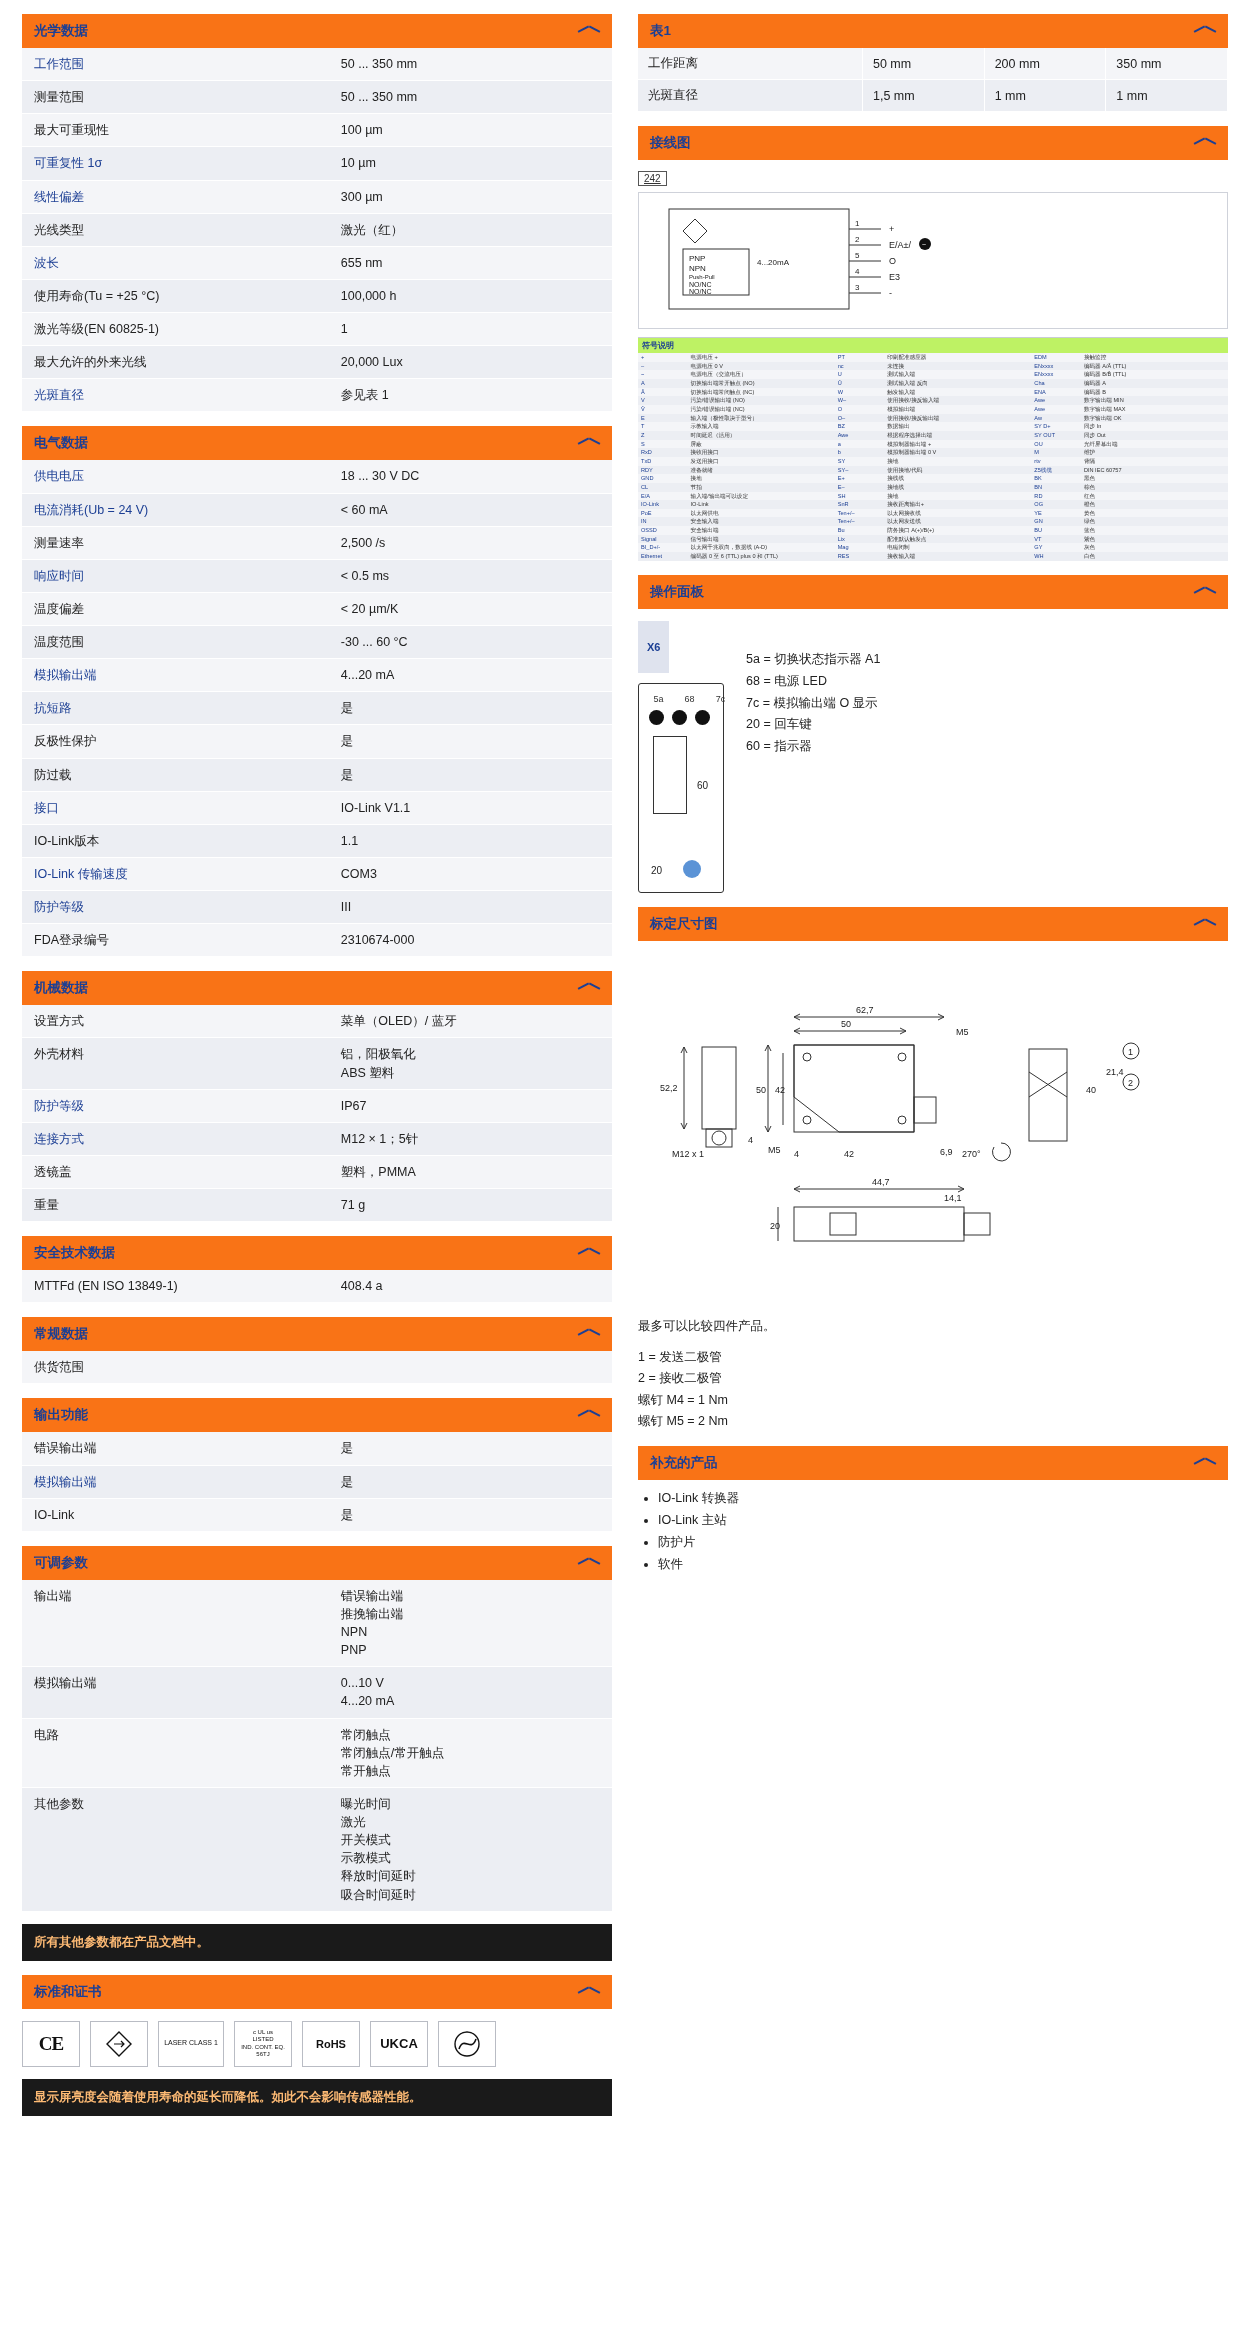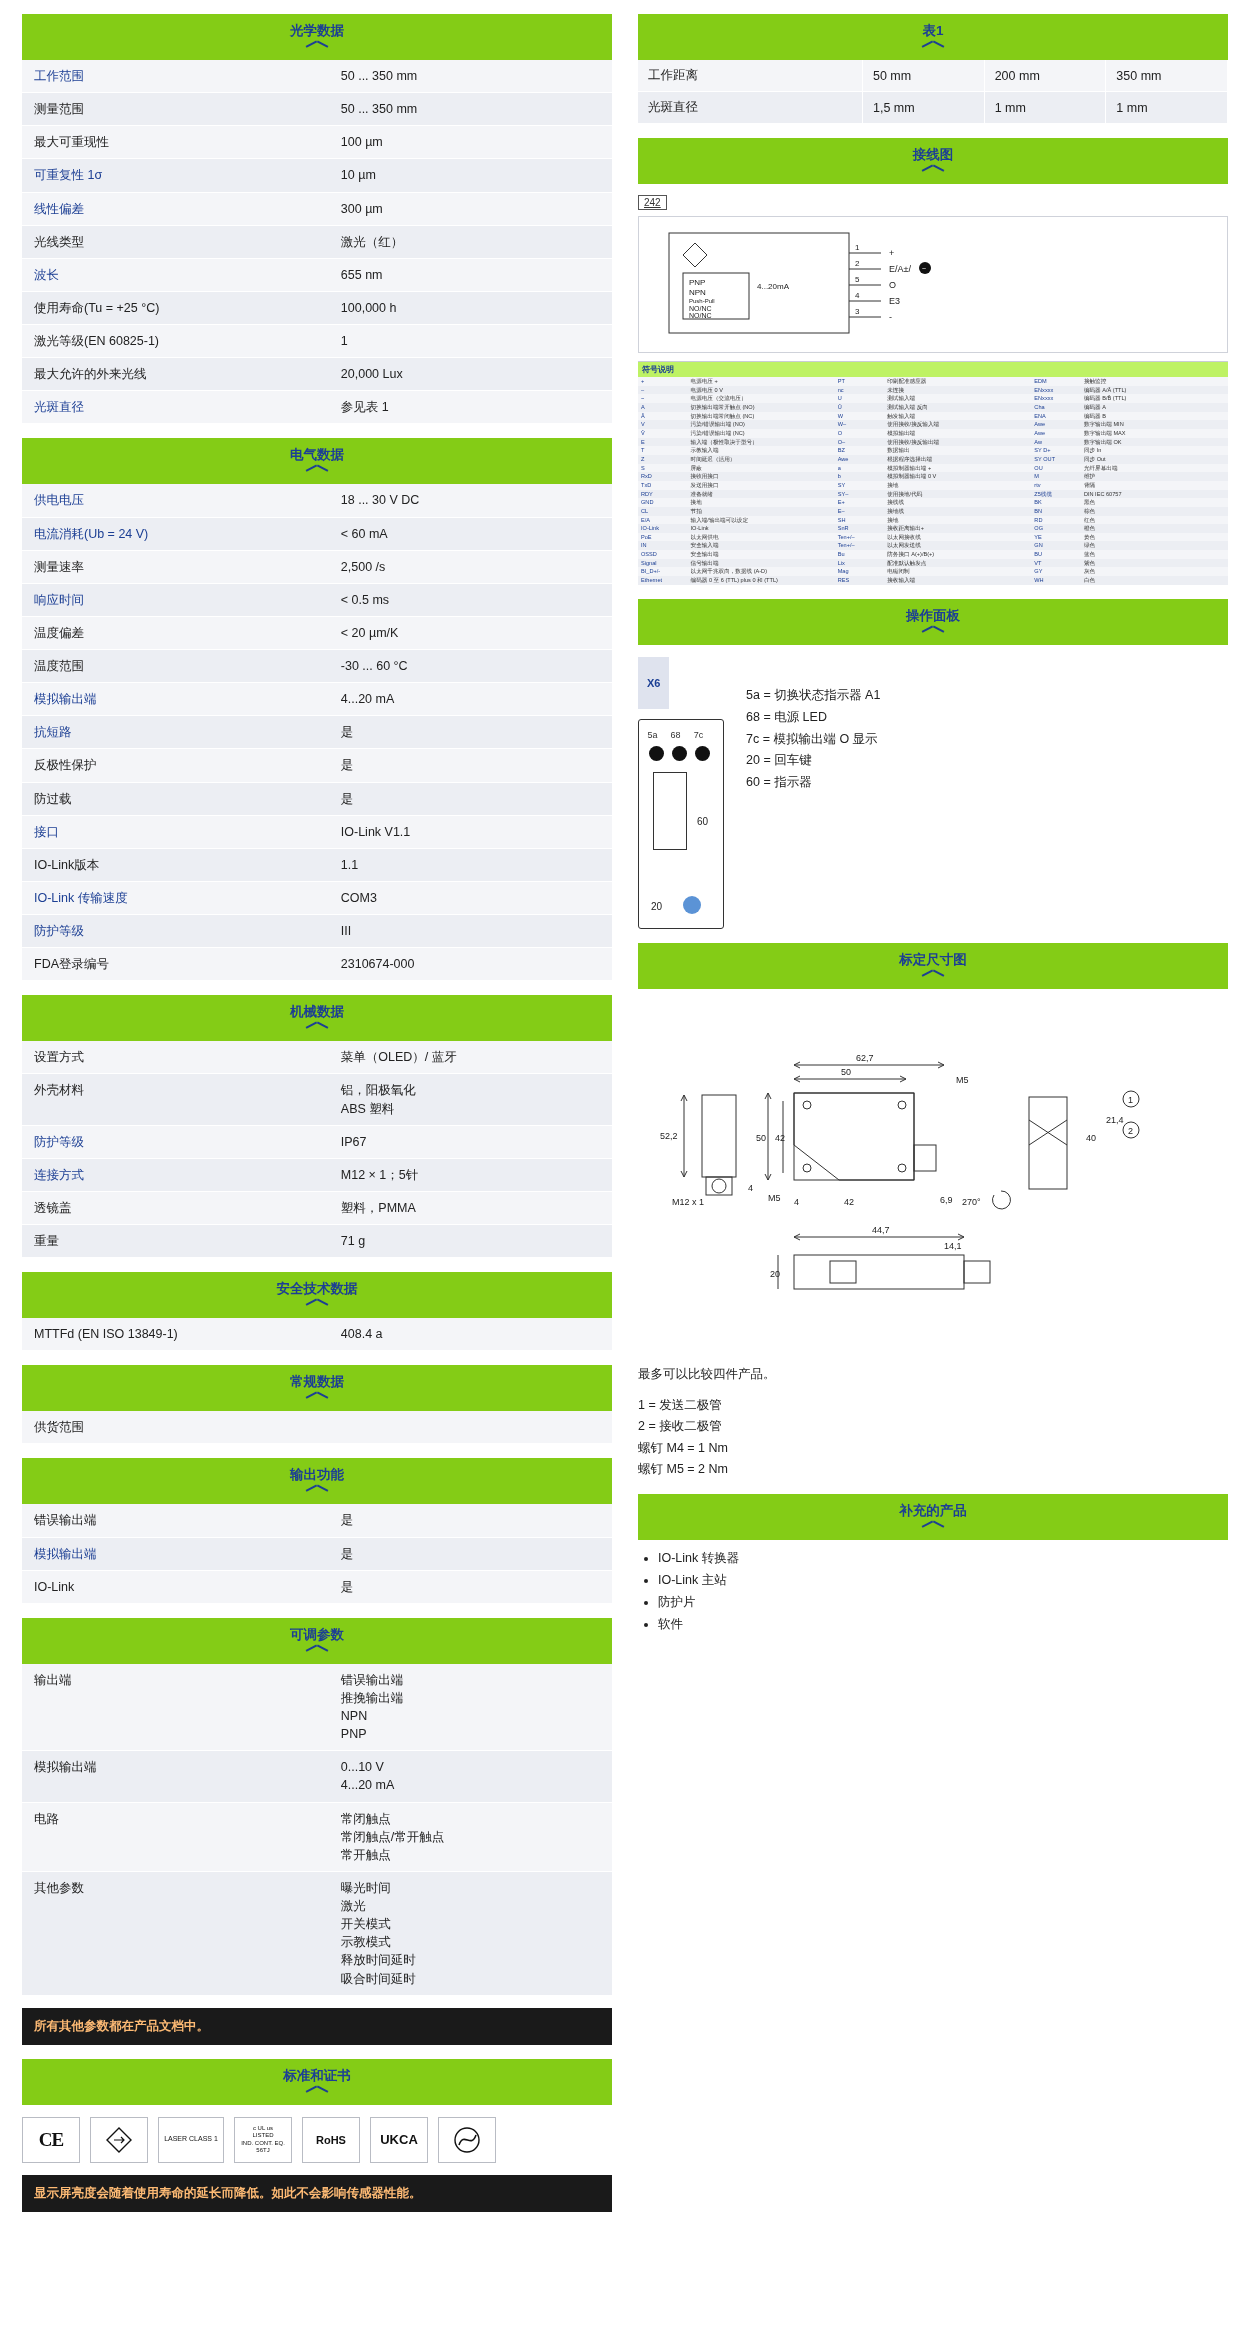--- a/index.html
+++ b/index.html
@@ -11,30 +11,29 @@
     font-size: 13px;
     color: #222;
     -webkit-font-smoothing: antialiased;
   }
   .page { position: relative; width:1257px; padding: 14px 22px 20px 22px; }
   .cols { display:flex; gap: 26px; align-items: flex-start; }
   .col { width: 590px; flex: 0 0 590px; }
 
   
   .sec-head {
-    background:#84cc16;
+    background:#f97316;
     color:#1c3f94;
     font-weight:bold;
     font-size:13.5px;
     padding:8px 12px;
     display:flex;
     justify-content:space-between;
     align-items:center;
     margin-top:14px;
-    flex-direction:column;
   }
   .sec-head:first-child { margin-top:0; }
   .chev { width:22px; height:12px; position:relative; }
   .chev:before, .chev:after {
     content:""; position:absolute; top:6px; width:12px; height:1.6px; background:#1c3f94;
   }
   .chev:before { left:0; transform: rotate(-28deg); transform-origin: left center;}
   .chev:after { right:0; transform: rotate(28deg); transform-origin: right center;}
 
   
@@ -99,21 +98,21 @@
   .lrow .c2 { width:74%; color:#333; }
 
   
   .cp-wrap { display:flex; gap:22px; padding-top:12px; }
   .x6 { background:#dfe3ee; color:#1c3f94; font-weight:bold; font-size:11px; padding:20px 9px; display:inline-block; }
   .device {
     margin-top:10px; width:86px; height:210px; border:1.4px solid #333; border-radius:3px; position:relative; background:#fff;
   }
   .leds { position:absolute; top:26px; left:10px; display:flex; gap:8px;}
   .led { width:15px; height:15px; border-radius:50%; background:#111; }
-  .led-labels { position:absolute; top:10px; left:6px; display:flex; gap:8px; font-size:9px; color:#333;}
+  .led-labels { position:absolute; top:10px; left:12px; display:flex; gap:16px; font-size:9px; color:#333;}
   .led-labels span { width:15px; text-align:center; }
   .screen { position:absolute; top:52px; left:14px; width:34px; height:78px; border:1.2px solid #333; background:#fff;}
   .lbl60 { position:absolute; top:96px; left:58px; font-size:10px; }
   .btn20 { position:absolute; bottom:14px; left:44px; width:18px; height:18px; border-radius:50%; background:#5b93d6; }
   .lbl20 { position:absolute; bottom:16px; left:12px; font-size:10px; }
   .cp-list { font-size:12.5px; line-height:1.75; padding-top:28px; }
 
   
   .dim-wrap { padding:16px 6px; }
   .dimnote { font-size:12.5px; line-height:1.7; margin-top:10px; }

